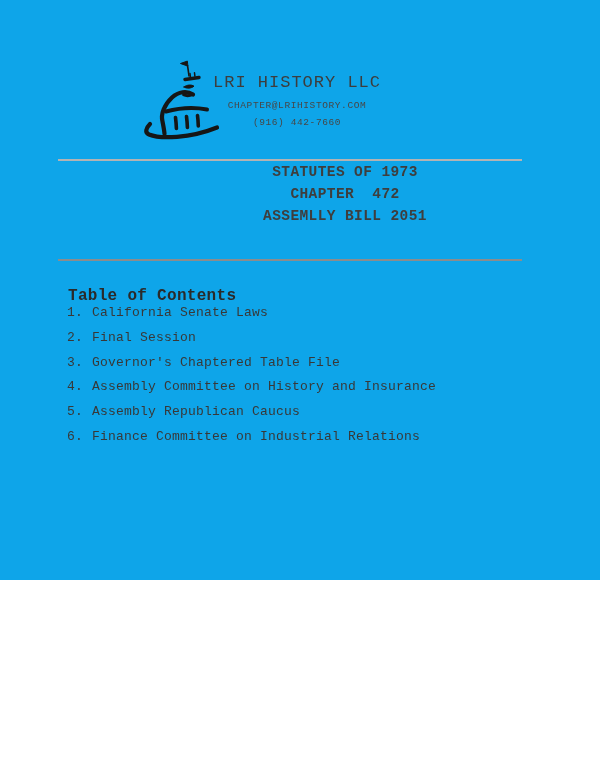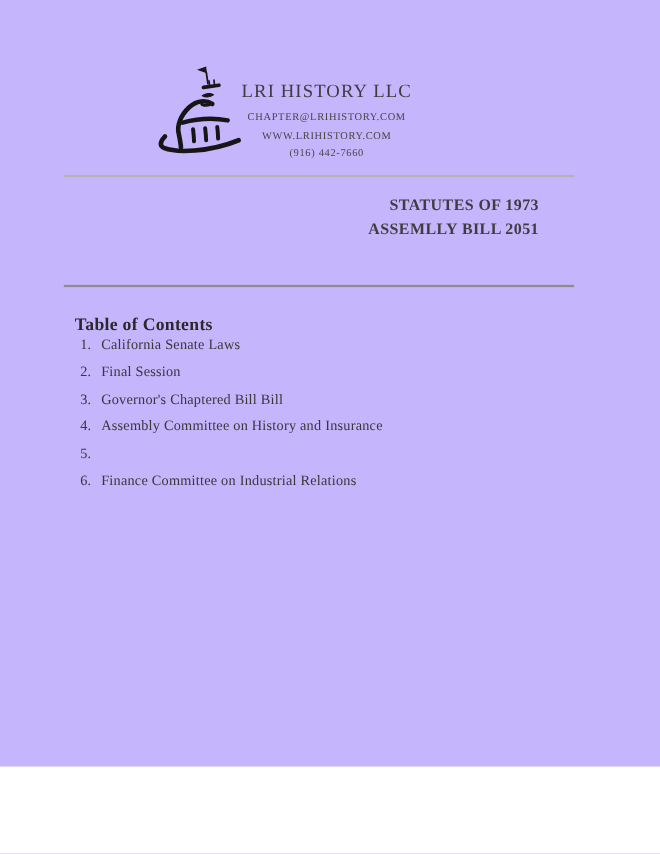--- a/index.html
+++ b/index.html
@@ -3,23 +3,23 @@
 <meta charset="utf-8">
 <style>
   html, body {
     margin: 0;
     padding: 0;
     background: #ffffff;
   }
   .page {
     position: relative;
     width: 600px;
-    height: 697px;
-    background: #c4b5fd;
-    font-family: Liberation Serif, serif;
+    height: 580px;
+    background: #0ea5e9;
+    font-family: Liberation Mono, monospace;
     color: #333333;
     overflow: hidden;
   }
 
   
   .logo {
     position: absolute;
     left: 142px;
     top: 60px;
     width: 80px;
@@ -58,22 +58,22 @@
     padding: 0;
   }
   .divider-1 { top: 159px; background: #b3b3b3; }
   .divider-2 { top: 259px; background: #8c8c8c; }
 
   
   .reference-block {
     position: absolute;
     left: 200px;
     right: 110px;
-    top: 176px;
-    text-align: right;
+    top: 161px;
+    text-align: center;
   }
   .ref-line {
     font-size: 14.5px;
     font-weight: bold;
     letter-spacing: 0.4px;
     color: #3e3e3e;
     line-height: 22px;
     white-space: pre; 
   }
 
@@ -141,55 +141,56 @@
           <path d="M55.5,55.5 C56,59 56.2,62.5 56.3,66" stroke-width="3.6"></path>
 
           <path d="M8,64 C4,68 2.5,72.5 7,74.5 C18,79 48,78.5 75,67.5" stroke-width="4.2"></path>
         </g>
       </svg>
     </div>
 
     <div class="letterhead-text">
       <div class="company-name">LRI HISTORY LLC</div>
       <div class="contact-line">CHAPTER@LRIHISTORY.COM</div>
-      <div class="contact-line">WWW.LRIHISTORY.COM</div>
       <div class="contact-line">(916) 442-7660</div>
     </div>
   </header>
 
   <hr class="divider divider-1">
 
   <div class="reference-block">
     <div class="ref-line">STATUTES OF 1973</div>
+    <div class="ref-line">CHAPTER  472</div>
     <div class="ref-line">ASSEMLLY BILL 2051</div>
   </div>
 
   <hr class="divider divider-2">
 
   <h2 class="toc-heading">Table of Contents</h2>
 
   <ol class="toc-list">
       <li class="toc-item">
         <span class="toc-number">1.</span>
         <span class="toc-label">California Senate Laws</span>
       </li>
       <li class="toc-item">
         <span class="toc-number">2.</span>
         <span class="toc-label">Final Session</span>
       </li>
       <li class="toc-item">
         <span class="toc-number">3.</span>
-        <span class="toc-label">Governor's Chaptered Bill Bill</span>
+        <span class="toc-label">Governor's Chaptered Table File</span>
       </li>
       <li class="toc-item">
         <span class="toc-number">4.</span>
         <span class="toc-label">Assembly Committee on History and Insurance</span>
       </li>
       <li class="toc-item">
         <span class="toc-number">5.</span>
+        <span class="toc-label">Assembly Republican Caucus</span>
       </li>
       <li class="toc-item">
         <span class="toc-number">6.</span>
         <span class="toc-label">Finance Committee on Industrial Relations</span>
       </li>
     </ol>
 
 </div>
 
 </body></html>

